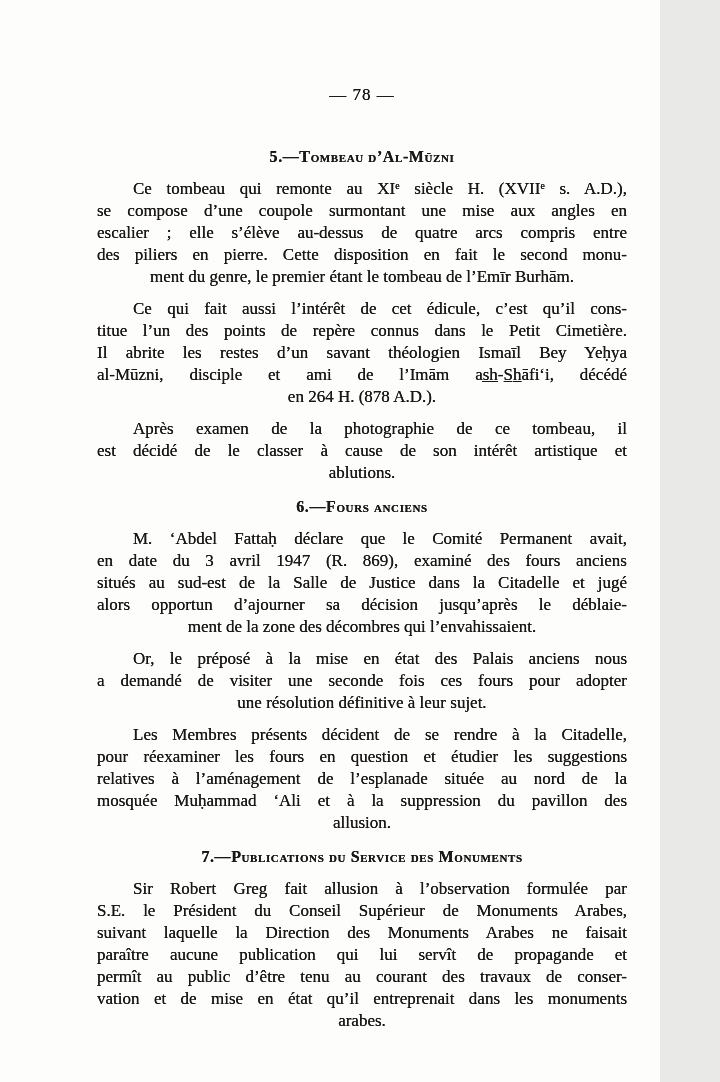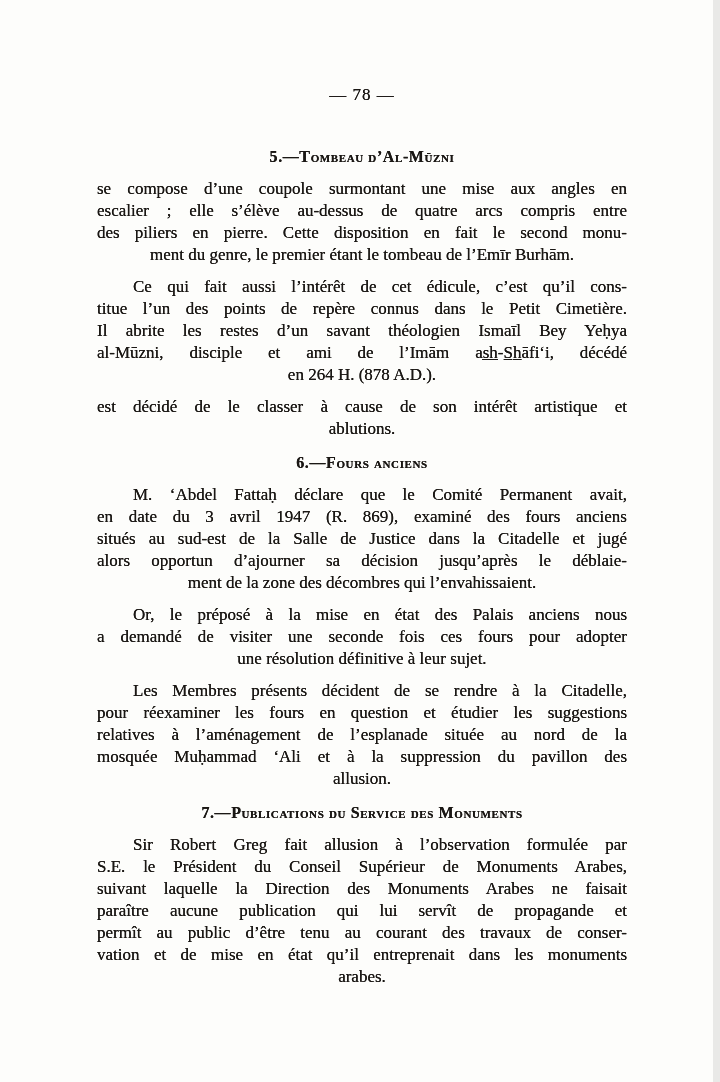--- a/index.html
+++ b/index.html
@@ -2,21 +2,21 @@
 <html lang="fr"><head>
 <meta charset="utf-8">
 <style>
   html, body {
     margin: 0;
     padding: 0;
     background: #e9e9e7;
   }
   .page {
     position: relative;
-    width: 713px;
+    width: 660px;
     height: 1082px;
     margin: 0;
     background: #fdfdfb;
     box-sizing: border-box;
     padding-top: 84px;
     font-family: "Liberation Serif", "DejaVu Serif", serif;
     color: #1a1714;
     text-shadow: 0 0 0.35px currentColor; 
     overflow: hidden;
   }
@@ -64,33 +64,35 @@
 </head>
 <body>
 
 <div class="page">
   <div class="column">
     <div class="pagenum">— 78 —</div>
     <main id="content">
         <section>
           <h2 class="heading first">5.—Tombeau d’Al-Mūzni</h2>
           <p class="para">
+            <span class="line first">Ce tombeau qui remonte au XIᵉ siècle H. (XVIIᵉ s. A.D.),</span>
             <span class="line">se compose d’une coupole surmontant une mise aux angles en</span>
             <span class="line">escalier ; elle s’élève au-dessus de quatre arcs compris entre</span>
             <span class="line">des piliers en pierre. Cette disposition en fait le second monu-</span>
             <span class="line last">ment du genre, le premier étant le tombeau de l’Emīr Burhām.</span>
           </p>
           <p class="para">
             <span class="line first">Ce qui fait aussi l’intérêt de cet édicule, c’est qu’il cons-</span>
             <span class="line">titue l’un des points de repère connus dans le Petit Cimetière.</span>
             <span class="line">Il abrite les restes d’un savant théologien Ismaīl Bey Yeḥya</span>
             <span class="line">al-Mūzni, disciple et ami de l’Imām as̲h̲-S̲h̲āfi‘i, décédé</span>
             <span class="line last">en 264 H. (878 A.D.).</span>
           </p>
           <p class="para">
+            <span class="line first">Après examen de la photographie de ce tombeau, il</span>
             <span class="line">est décidé de le classer à cause de son intérêt artistique et</span>
             <span class="line last">ablutions.</span>
           </p>
         </section>
         <section>
           <h2 class="heading">6.—Fours anciens</h2>
           <p class="para">
             <span class="line first">M. ‘Abdel Fattaḥ déclare que le Comité Permanent avait,</span>
             <span class="line">en date du 3 avril 1947 (R. 869), examiné des fours anciens</span>
             <span class="line">situés au sud-est de la Salle de Justice dans la Citadelle et jugé</span>

